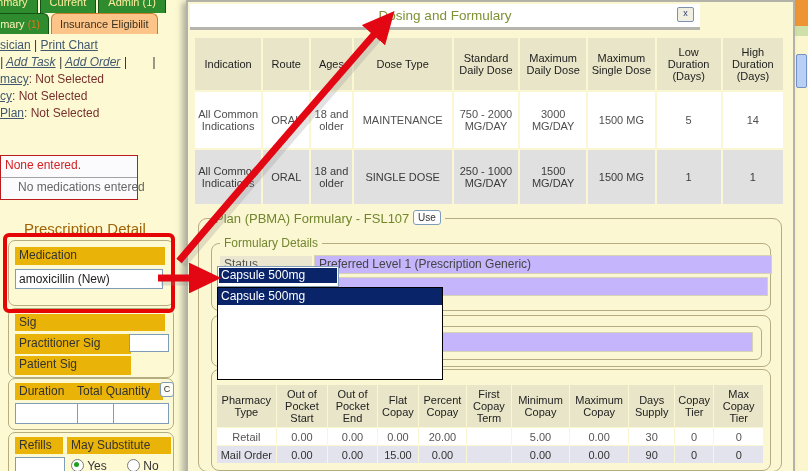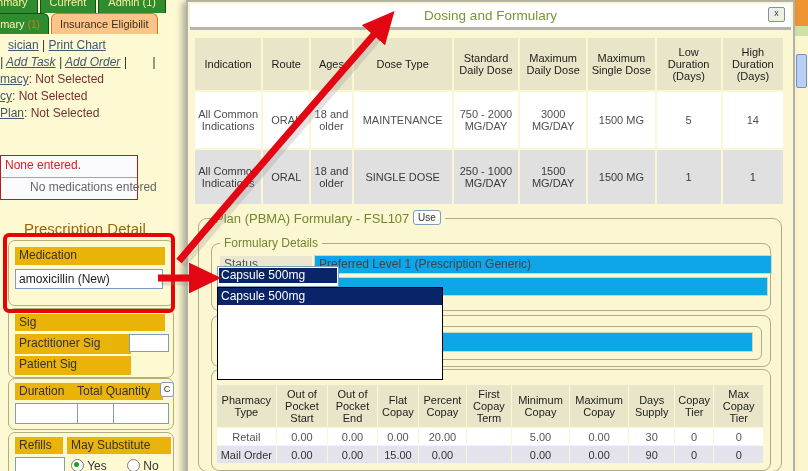--- a/index.html
+++ b/index.html
@@ -15,21 +15,21 @@
         border-radius:5px 5px 0 0;color:#ffef9d;font-size:11px;}
   .tab2g{background:#2e8b2e;border:1px solid #145214;border-bottom:none;color:#fff3b8;}
   .tab2o{background:#fcc489;border:1px solid #c97c2a;border-bottom:none;color:#3c3220;}
   .tabrow2{display:inline-block;height:21px;line-height:20px;padding:0 8px;margin-right:2px;
         border-radius:6px 6px 0 0;font-size:11px;}
   .count{color:#e07818;font-size:10px;}
   a.lnk{color:#41586e;text-decoration:underline;cursor:pointer;}
   .maroon{color:#76302e;}
   .medsbox{border:1px solid #b91c1c;background:#fbfbfd;}
   .medsbox .r1{border-bottom:1px solid #a3a3a3;color:#d42020;padding:2px 4px;height:17px;}
-  .medsbox .r2{color:#666;padding:2px 17px;height:17px;white-space:nowrap;margin-left:12px;}
+  .medsbox .r2{color:#666;padding:2px 17px;height:17px;white-space:nowrap;}
   .presc-title{color:#a16207;font-weight:normal;font-size:15px;}
   .fset{border:1px solid #b6ac81;border-radius:7px;}
   .blabel{background:#eab308;color:#333;padding:1px 4px;font-size:12px;overflow:hidden;white-space:nowrap;}
   .inp{background:#fff;border:1px solid #7f9db9;font-size:12px;padding:1px 3px;}
   .redbox{border:4px solid #e60505;border-radius:6px;}
   .radio{width:11px;height:11px;border-radius:50%;border:1px solid #7b7b7b;background:#fff;display:inline-block;vertical-align:-2px;}
   .radio.sel::after{content:'';display:block;width:5px;height:5px;margin:2px;border-radius:50%;background:#1f9e1f;}
   .minibtn{background:#fdfdf3;border:1px solid #7f9db9;border-radius:3px;font-size:9px;line-height:12px;text-align:center;color:#333;overflow:hidden;}
   
   #dialog{background:#fbf7d2;border:2px solid #b2b2a8;box-shadow:-4px 2px 6px rgba(90,90,90,.45);}
@@ -38,21 +38,21 @@
   .closebtn{background:#f1efe2;border:1px solid #7a92ad;border-radius:2px;font-size:9px;line-height:11px;
             text-align:center;color:#2a3a66;cursor:pointer;}
   table.dose{border-collapse:separate;border-spacing:2px;table-layout:fixed;}
   table.dose td{font-size:11px;text-align:center;padding:1px 2px;word-wrap:break-word;}
   table.dose td.h{background:#e9e5c8;color:#1c1c1c;}
   table.dose tr.r1 td{background:#fff;color:#4f4f4f;}
   table.dose tr.r2 td{background:#e0e0e0;color:#3a3a3a;}
   .legend{position:absolute;background:#fbf7d2;padding:0 4px;color:#72862e;}
   .usebtn{display:inline-block;background:#fdfdfd;border:1px solid #7f9db9;border-radius:3px;
           font-size:10px;padding:0 4px;line-height:13px;color:#333;vertical-align:2px;cursor:pointer;}
-  .whitebar{background:#0ea5e9;border:1px solid #d6d2b4;}
+  .whitebar{background:#c4b5fd;border:1px solid #d6d2b4;}
   table.copay{border-collapse:separate;border-spacing:1px;table-layout:fixed;}
   table.copay td{font-size:11px;text-align:center;padding:0 3px;overflow:hidden;}
   table.copay td.h{background:#e9e5c8;color:#222;vertical-align:middle;}
   table.copay tr.r1 td{background:#fff;color:#555;}
   table.copay tr.r2 td{background:#e3e3ed;color:#333;}
   
   .combo{background:#fff;border:1px solid #7f9db9;padding:1px;}
   .combo .sel{display:block;background:#0a246a;color:#fff;font-size:12px;padding:0 2px;line-height:15px;}
   .ddlist{background:#fff;border:1px solid #000;}
   .dditem{background:#0a246a;color:#fff;font-size:12px;line-height:17px;padding:0 3px;}
@@ -64,21 +64,21 @@
 
 <div id="screen">
 
   <div class="abs" style="left:-16px;top:-9px;width:205px;height:22px;overflow:hidden;">
     <span class="tab1">mmary</span><span class="tab1">Current</span><span class="tab1">Admin (1)</span>
   </div>
   <div class="abs" style="left:-18px;top:13px;width:205px;height:21px;overflow:hidden;">
     <span class="tabrow2 tab2g"><span>mmary </span><span class="count">(1)</span></span><span class="tabrow2 tab2o">Insurance Eligibilit</span>
   </div>
 
-  <div class="abs" style="left:8px;top:38px;">
+  <div class="abs" style="left:0;top:38px;">
     <a class="lnk">sician</a>
     <span>|</span>
     <a class="lnk">Print Chart</a>
   </div>
   <div class="abs" style="left:0;top:55px;font-style:italic;">
     <span>|</span>
     <a class="lnk">Add Task</a>
     <span>|</span>
     <a class="lnk">Add Order</a>
     <span>|</span>
@@ -139,21 +139,21 @@
     </span>
   </div>
 
   <div class="abs" style="left:795px;top:0;width:13px;height:471px;background:#fbf6cd;">
     <div class="abs" style="left:0;top:0;width:13px;height:26px;background:#ef9433;"></div>
     <div class="abs" style="left:0;top:26px;width:13px;height:10px;background:#cfe0a8;"></div>
     <div class="abs thumb" style="left:1px;top:54px;width:9px;height:32px;"></div>
   </div>
 
   <div id="dialog" class="abs" style="left:186px;top:0;width:605px;height:475px;z-index:10;">
-    <div class="titlebar abs" style="left:2px;top:2px;width:601px;height:23px;">
+    <div class="titlebar abs" style="left:2px;top:2px;width:510px;height:23px;">
       <div class="dlg-title" style="text-align:center;padding-top:4px;">Dosing and Formulary</div>
       <div class="closebtn abs" style="right:6px;top:3px;width:15px;height:13px;">x</div>
     </div>
 
     <table class="dose abs" style="left:5px;top:34px;width:592px;">
       <colgroup>
         <col style="width:66px">
           <col style="width:46px">
           <col style="width:40px">
           <col style="width:98px">

